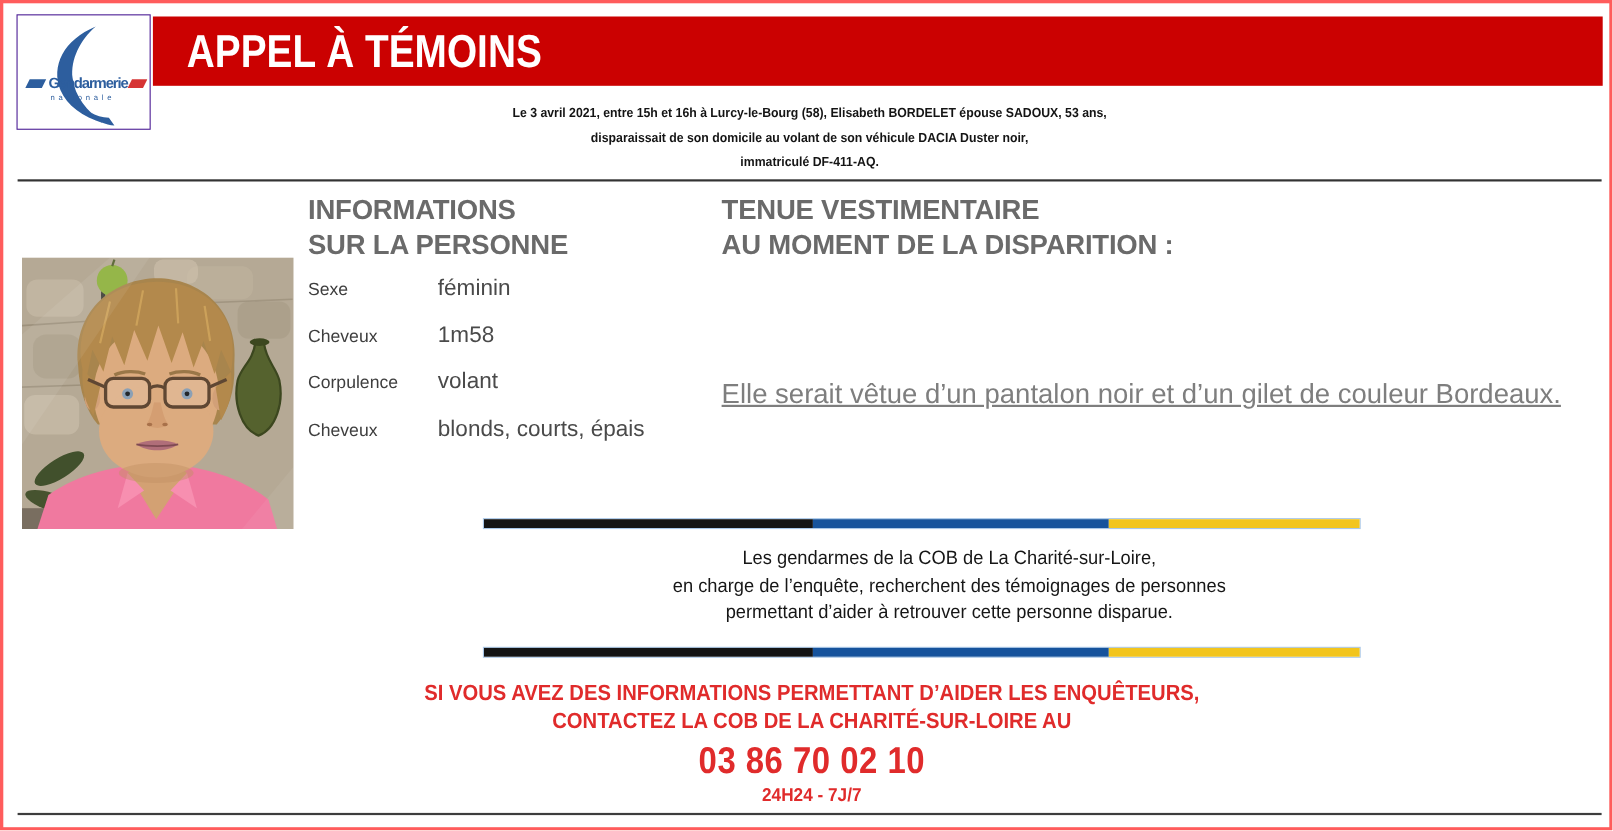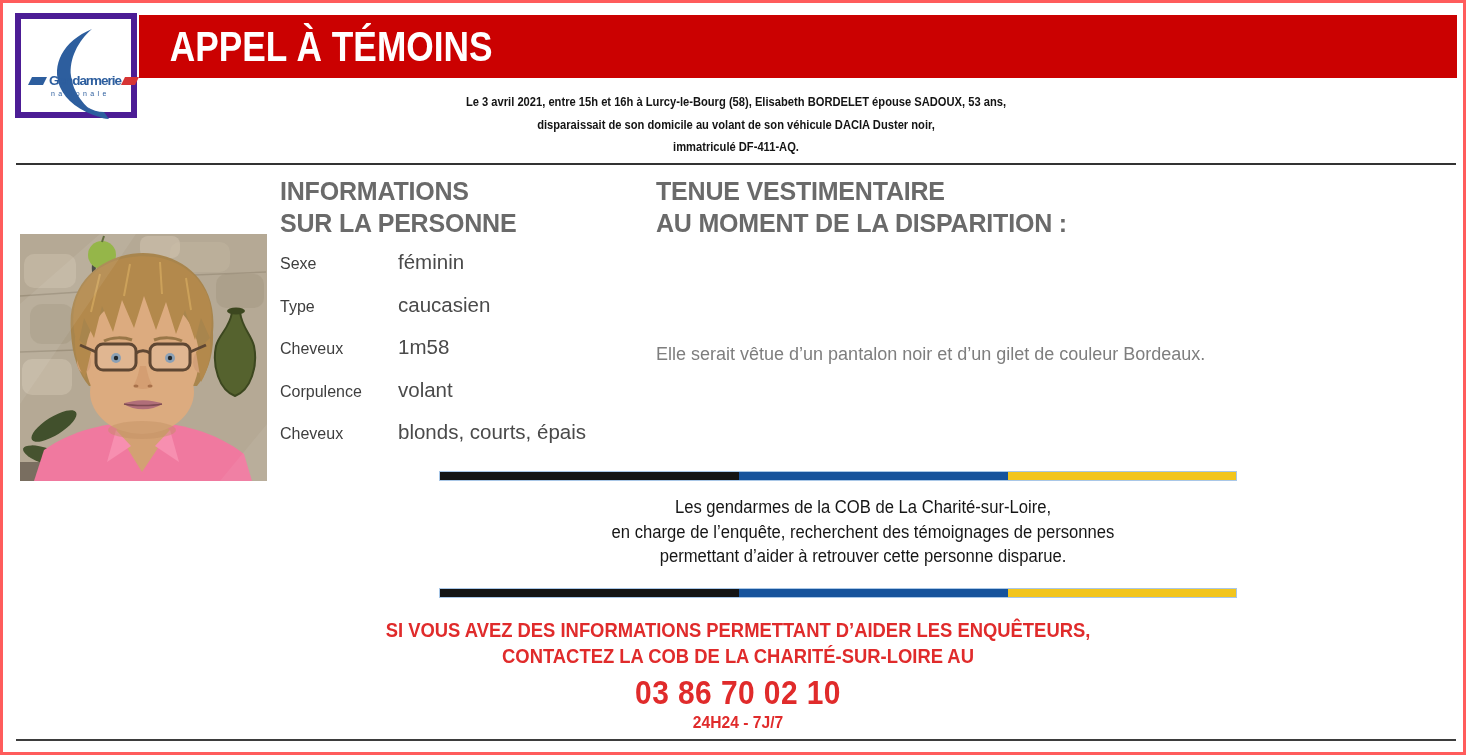--- a/index.html
+++ b/index.html
@@ -3,21 +3,21 @@
 <meta charset="utf-8">
 <style>
   html,body{margin:0;padding:0;background:#fff;}
   .page{
     position:relative;width:1466px;height:755px;box-sizing:border-box;
     border:3px solid #ff5c5c;background:#ffffff;overflow:hidden;
     font-family:"Liberation Sans",sans-serif;
   }
   
   .logo-box{position:absolute;left:12px;top:10px;width:122px;height:105px;
-    box-sizing:border-box;border:6px solid #4c1d95;background:#fff;z-index:3;}
+    box-sizing:border-box;border:1px solid #4c1d95;background:#fff;z-index:3;}
   
   .banner{position:absolute;left:136px;top:12px;width:1318px;height:63px;
     background:#cb0101;display:flex;align-items:center;justify-content:flex-start;}
   .banner-title{color:#ffffff;font-size:42px;font-weight:bold;
     transform:scaleX(0.84);transform-origin:center;white-space:nowrap;}
   
   .incident{position:absolute;left:33px;top:88px;width:1400px;text-align:center;
     font-weight:bold;color:#141414;font-size:12px;line-height:22.5px;}
   .cond93{transform:scaleX(0.93);transform-origin:center;}
   .cond95{transform:scaleX(0.95);transform-origin:center;}
@@ -33,22 +33,22 @@
   .sec-heading{position:absolute;top:173px;font-size:25px;font-weight:bold;
     color:#6a6a6a;line-height:31.5px;letter-spacing:-0.2px;white-space:nowrap;}
   .info-heading{left:277px;}
   .tenue-heading{left:653px;}
   
   .attrs{position:absolute;left:277px;top:247px;width:370px;}
   .attr-row{display:flex;align-items:baseline;height:42.5px;}
   .attr-label{width:118px;font-size:16px;color:#3e3e3e;flex:none;}
   .attr-value{font-size:20.5px;color:#4a4a4a;white-space:nowrap;}
   
-  .tenue-desc{position:absolute;left:653px;top:341px;font-size:18px;
-    color:#7e7e7e;white-space:nowrap;}
+  .tenue-desc{position:absolute;left:653px;top:341px;font-size:25px;
+    color:#7e7e7e;white-space:nowrap;text-decoration:underline;}
   
   .bar{position:absolute;left:436px;width:798px;height:10px;box-sizing:border-box;
     border:1px solid #a9c7e7;display:flex;}
   .bar-top{top:468px;}
   .bar-bottom{top:585px;}
   .seg-black{width:37.5%;background:#141414;}
   .seg-blue{width:33.8%;background:#16539c;}
   .seg-yellow{flex:1;background:#f2c51d;}
   
   .investigation{position:absolute;left:460px;top:492px;width:800px;
@@ -174,24 +174,20 @@
     <div>INFORMATIONS</div>
     <div>SUR LA PERSONNE</div>
   </div>
 
   <div class="attrs">
     <div class="attr-row">
       <div class="attr-label">Sexe</div>
       <div class="attr-value">féminin</div>
     </div>
     <div class="attr-row">
-      <div class="attr-label">Type</div>
-      <div class="attr-value">caucasien</div>
-    </div>
-    <div class="attr-row">
       <div class="attr-label">Cheveux</div>
       <div class="attr-value">1m58</div>
     </div>
     <div class="attr-row">
       <div class="attr-label">Corpulence</div>
       <div class="attr-value">volant</div>
     </div>
     <div class="attr-row">
       <div class="attr-label">Cheveux</div>
       <div class="attr-value">blonds, courts, épais</div>

